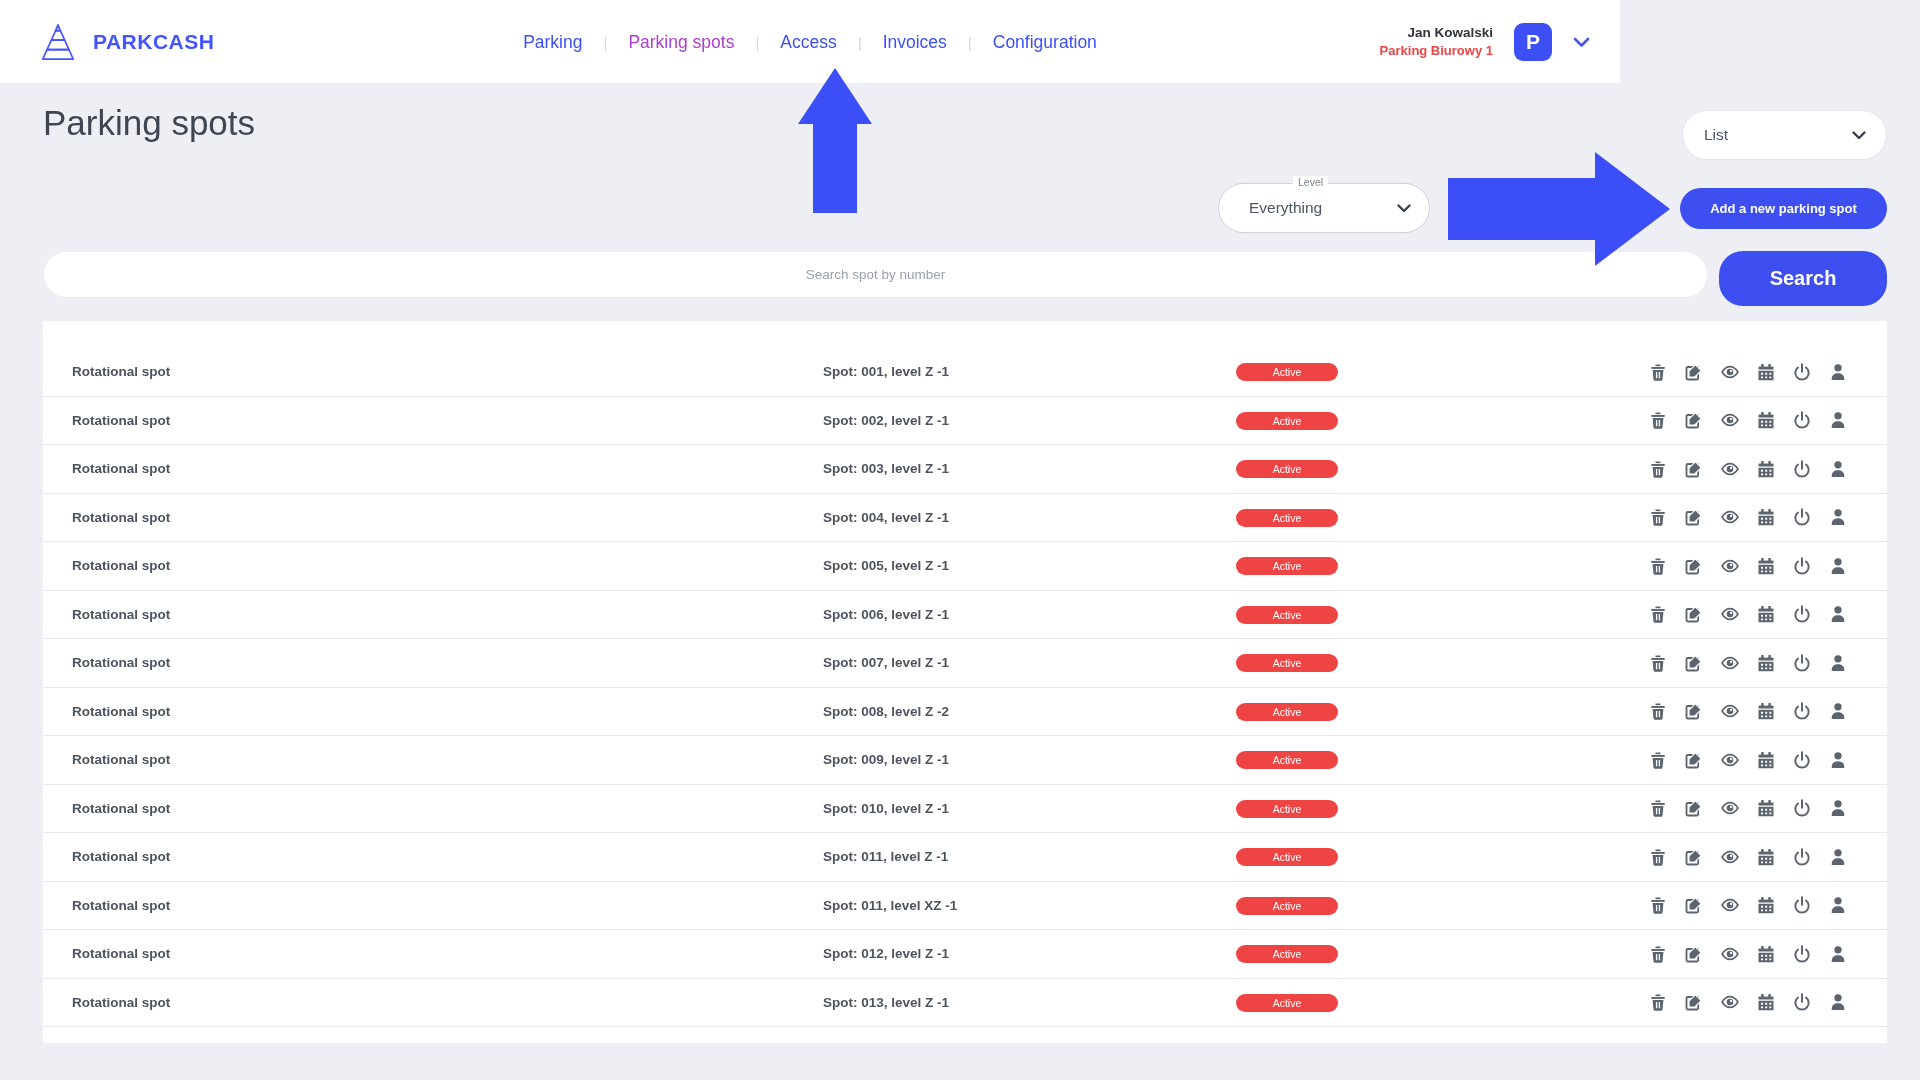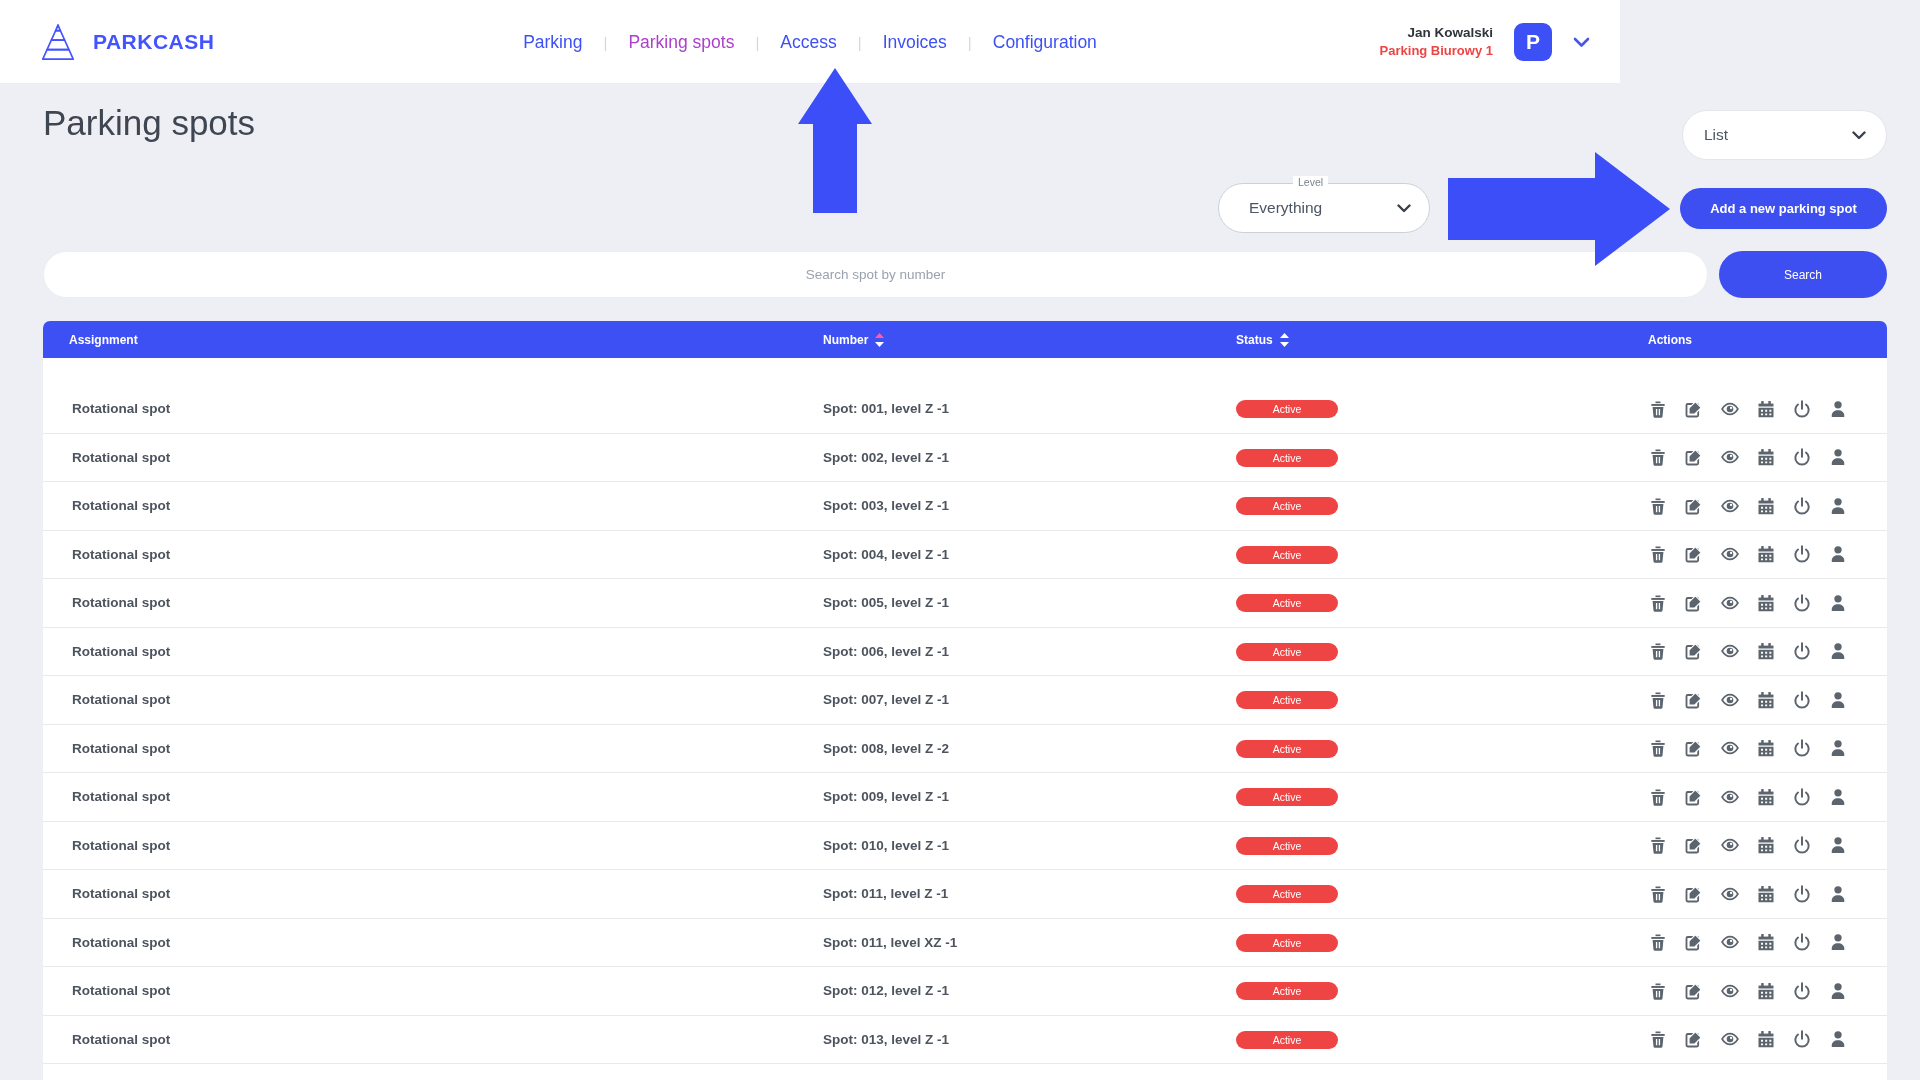--- a/index.html
+++ b/index.html
@@ -27,21 +27,21 @@
   .pill-select { position:absolute; background:#fff; border:1px solid #e2e5ea; border-radius:25px; display:flex; align-items:center; cursor:pointer; }
   .list-select { left:1682px; top:110px; width:205px; height:50px; padding:0 20px 0 21px; justify-content:space-between; }
   .list-select .val { font-size:15.5px; color:#4b5563; }
 
   .level-select { left:1218px; top:183px; width:212px; height:50px; border:1px solid #ccd1d8; padding:0 18px 0 30px; justify-content:space-between; }
   .level-select .val { font-size:15.5px; color:#4b5563; }
   .level-label { position:absolute; left:34px; top:-8px; background:#fff; padding:0 5px; font-size:10.5px; color:#7a828c;margin-left:40px; }
 
   .btn { position:absolute; background:#3d4ff0; color:#fff; border:none; border-radius:24px; display:flex; align-items:center; justify-content:center; cursor:pointer; font-family:inherit; }
   .add-btn { left:1680px; top:188px; width:207px; height:41px; font-size:13px; font-weight:700; border-radius:21px; }
-  .search-btn { left:1719px; top:251px; width:168px; height:47px; font-size:12px; font-weight:400; }
+  .search-btn { left:1719px; top:251px; width:168px; height:55px; font-size:20px; font-weight:700; }
 
   .search-input { position:absolute; left:43px; top:251px; width:1665px; height:47px; background:#fff; border:1px solid #eceef2; border-radius:24px; padding:0 26px; font-size:13.5px; color:#4b5563; font-family:inherit; outline:none;text-align:center; }
   .search-input::placeholder { color:#9aa2ae; }
 
   
   .arrow { position:absolute; z-index:9; }
   .arrow-up { left:798px; top:68px; }
   .arrow-right { left:1448px; top:152px; }
 
   
@@ -125,38 +125,20 @@
   <button class="btn search-btn">Search</button>
 
   <svg class="arrow arrow-up" width="74" height="145" viewBox="0 0 74 145">
     <polygon points="37,0 0,56 15,56 15,145 59,145 59,56 74,56" fill="#3b4ef8"></polygon>
   </svg>
   <svg class="arrow arrow-right" width="222" height="114" viewBox="0 0 222 114">
     <polygon points="0,26 147,26 147,0 222,57 147,114 147,88 0,88" fill="#3b4ef8"></polygon>
   </svg>
 
   <div class="table-card">
-    <div class="t-grid t-head">
-      <div class="head-cell cell-1">Assignment</div>
-      <div class="head-cell sortable">
-        <span>Number</span>
-        <svg width="9" height="14" viewBox="0 0 9 14">
-          <polygon points="4.5,0 9,5 0,5" fill="#ff5ba8"></polygon>
-          <polygon points="4.5,14 9,9 0,9" fill="#ffffff"></polygon>
-        </svg>
-      </div>
-      <div class="head-cell sortable">
-        <span>Status</span>
-        <svg width="9" height="14" viewBox="0 0 9 14">
-          <polygon points="4.5,0 9,5 0,5" fill="#ffffff"></polygon>
-          <polygon points="4.5,14 9,9 0,9" fill="#ffffff"></polygon>
-        </svg>
-      </div>
-      <div class="head-cell">Actions</div>
-    </div>
 
     <div class="t-body">
 
         <div class="t-grid t-row">
           <div class="cell-1 cell-txt">Rotational spot</div>
           <div class="cell-txt">Spot: 001, level Z -1</div>
           <div>
             <span class="badge">Active</span>
           </div>
           <div class="actions">

